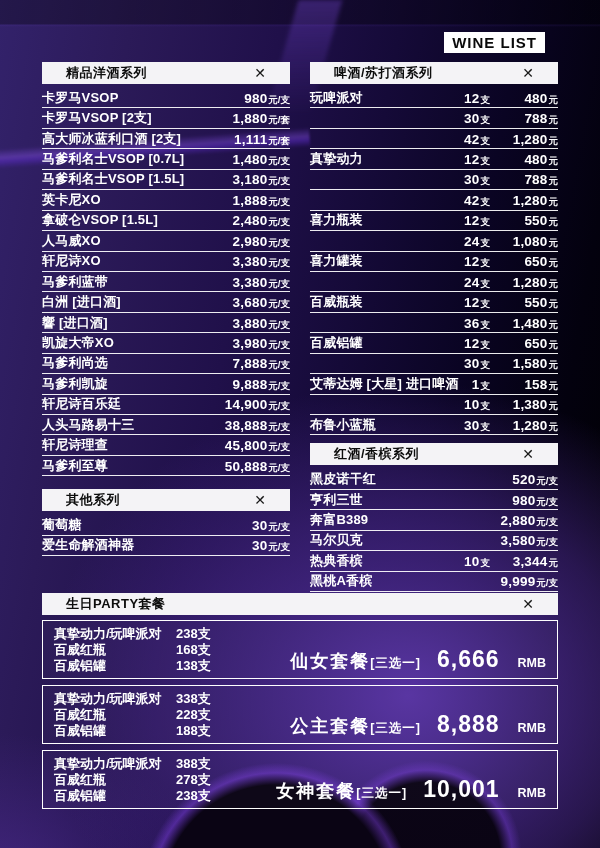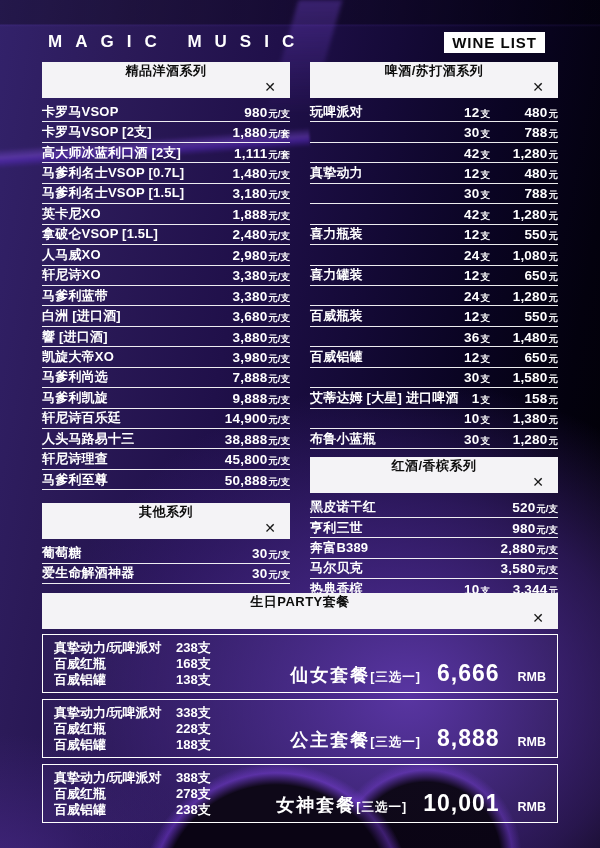--- a/index.html
+++ b/index.html
@@ -20,22 +20,22 @@
   .beam{position:absolute;left:282px;top:0;width:44px;height:115px;transform:skewX(-16deg);
     background:linear-gradient(to bottom, rgba(125,75,225,.35), rgba(125,75,225,0));filter:blur(2px);}
 
   .brand{position:absolute;left:48px;top:32px;font-size:17px;font-weight:600;letter-spacing:13px;white-space:nowrap;}
   .badge{position:absolute;right:55px;top:32px;background:#fff;color:#0a0a0a;font-size:15px;font-weight:800;
     letter-spacing:1px;padding:2px 8px;line-height:17px;margin-left:37px;}
 
   .cols{position:absolute;left:42px;top:62px;width:516px;display:flex;gap:20px;}
   .col{width:248px;flex:0 0 248px;}
 
-  .section-bar{height:36px;background:#f4f3f6;color:#0d0d0d;display:flex;align-items:center;padding:0 14px;
-    box-sizing:border-box;margin-bottom:4px;flex-direction:column;}
+  .section-bar{height:22px;background:#f4f3f6;color:#0d0d0d;display:flex;align-items:center;padding:0 24px;
+    box-sizing:border-box;margin-bottom:4px;}
   .section-title{font-size:13px;font-weight:800;letter-spacing:.5px;}
   .x-icon{margin-left:auto;font-size:14px;font-weight:400;color:#161616;line-height:1;}
 
   .row{display:flex;align-items:center;height:20.45px;box-sizing:border-box;
     border-bottom:1px solid rgba(255,255,255,.92);}
   .name{font-size:13px;font-weight:700;letter-spacing:.2px;white-space:nowrap;}
   .qty{margin-left:auto;text-align:right;white-space:nowrap;}
   .price{flex:0 0 68px;width:68px;text-align:right;white-space:nowrap;}
   .price.solo{margin-left:auto;flex:0 0 auto;width:auto;}
   .num{font-size:13.5px;font-weight:700;letter-spacing:.2px;}
@@ -59,21 +59,20 @@
   .pkg-price{font-size:23px;font-weight:800;letter-spacing:1px;}
   .pkg-cur{font-size:12.5px;font-weight:800;margin-left:2px;}
 </style>
 </head>
 <body>
 
 <div class="page">
   <div class="streak"></div>
   <div class="beam"></div>
 
-  <div class="brand">MAGIC MUSIC</div>
   <div class="badge">WINE LIST</div>
 
   <div class="cols">
     <div class="col">
       <section class="menu-section">
         <div class="section-bar">
           <span class="section-title">精品洋酒系列</span>
           <span class="x-icon">✕</span>
         </div>
         <div>

